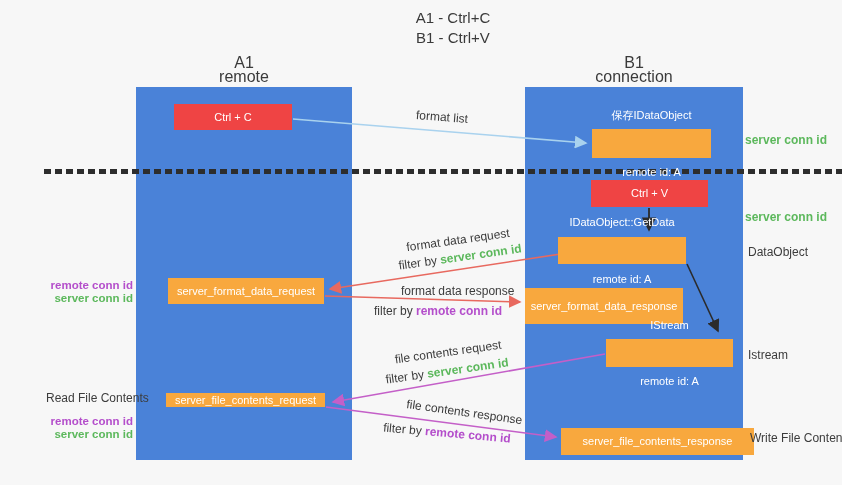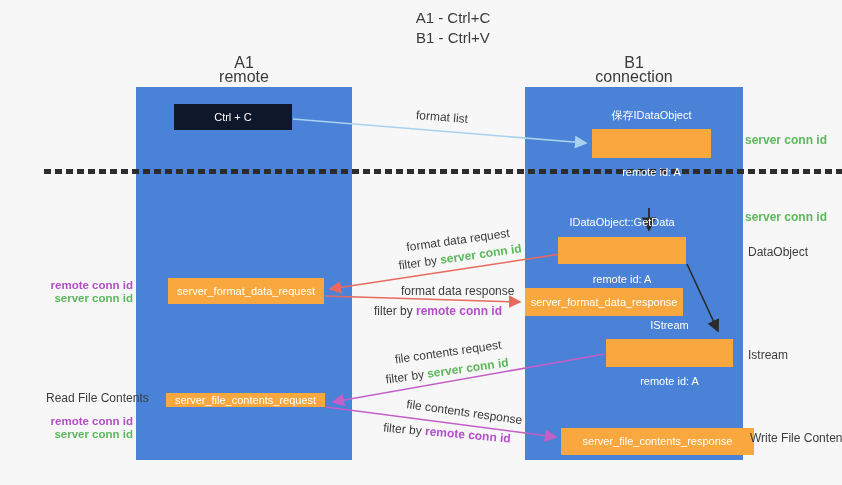--- a/index.html
+++ b/index.html
@@ -25,21 +25,21 @@
   }
   .dotted-line {
     left:6px; top:169px; width:830px; height:5px;
     background:repeating-linear-gradient(90deg,#2d2d2d 0 7px, transparent 7px 11px);
   }
   .node {
     display:flex; flex-direction:column; align-items:center; justify-content:center;
     color:#ffffff; font-size:11px; line-height:12.5px; text-align:center;
     white-space:nowrap;
   }
-  .node.green { background:#0f172a; }
+  .node.green { background:#ef4444; }
   .node.orange { background:#f8a83e;gap:44px; }
   .edge-label {
     font-size:12px; line-height:14px; color:#3c3c3c;
     text-align:center; white-space:nowrap; transform-origin:center;
   }
   .side-label { font-size:12px; line-height:14px; color:#3c3c3c; white-space:nowrap; }
   .green-text  { color:#5cb85c; font-weight:bold; }
   .purple-text { color:#b44ecb; font-weight:bold; }
   .conn-pair {
     width:86px; text-align:right; font-size:11.5px; line-height:11.5px; white-space:nowrap;
@@ -97,31 +97,34 @@
 
   <div class="abs node green" style="left:136px; top:104px; width:118px; height:26px;">
     <span>Ctrl + C</span>
   </div>
 
   <div class="abs node orange" style="left:554px; top:129px; width:119px; height:29px;">
     <span>保存IDataObject</span>
     <span>remote id: A</span>
   </div>
 
+  <div class="abs node green" style="left:553px; top:180px; width:117px; height:27px;">
+    <span>Ctrl + V</span>
+  </div>
 
   <div class="abs node orange" style="left:520px; top:237px; width:128px; height:27px;">
     <span>IDataObject::GetData</span>
     <span>remote id: A</span>
   </div>
 
   <div class="abs node orange" style="left:130px; top:278px; width:156px; height:26px;">
     <span>server_format_data_request</span>
   </div>
 
-  <div class="abs node orange" style="left:487px; top:288px; width:158px; height:28px;">
+  <div class="abs node orange" style="left:487px; top:288px; width:158px; height:36px;">
     <span>server_format_data_response</span>
   </div>
 
   <div class="abs node orange" style="left:568px; top:339px; width:127px; height:28px;">
     <span>IStream</span>
     <span>remote id: A</span>
   </div>
 
   <div class="abs node orange" style="left:128px; top:393px; width:159px; height:14px;">
     <span>server_file_contents_request</span>

